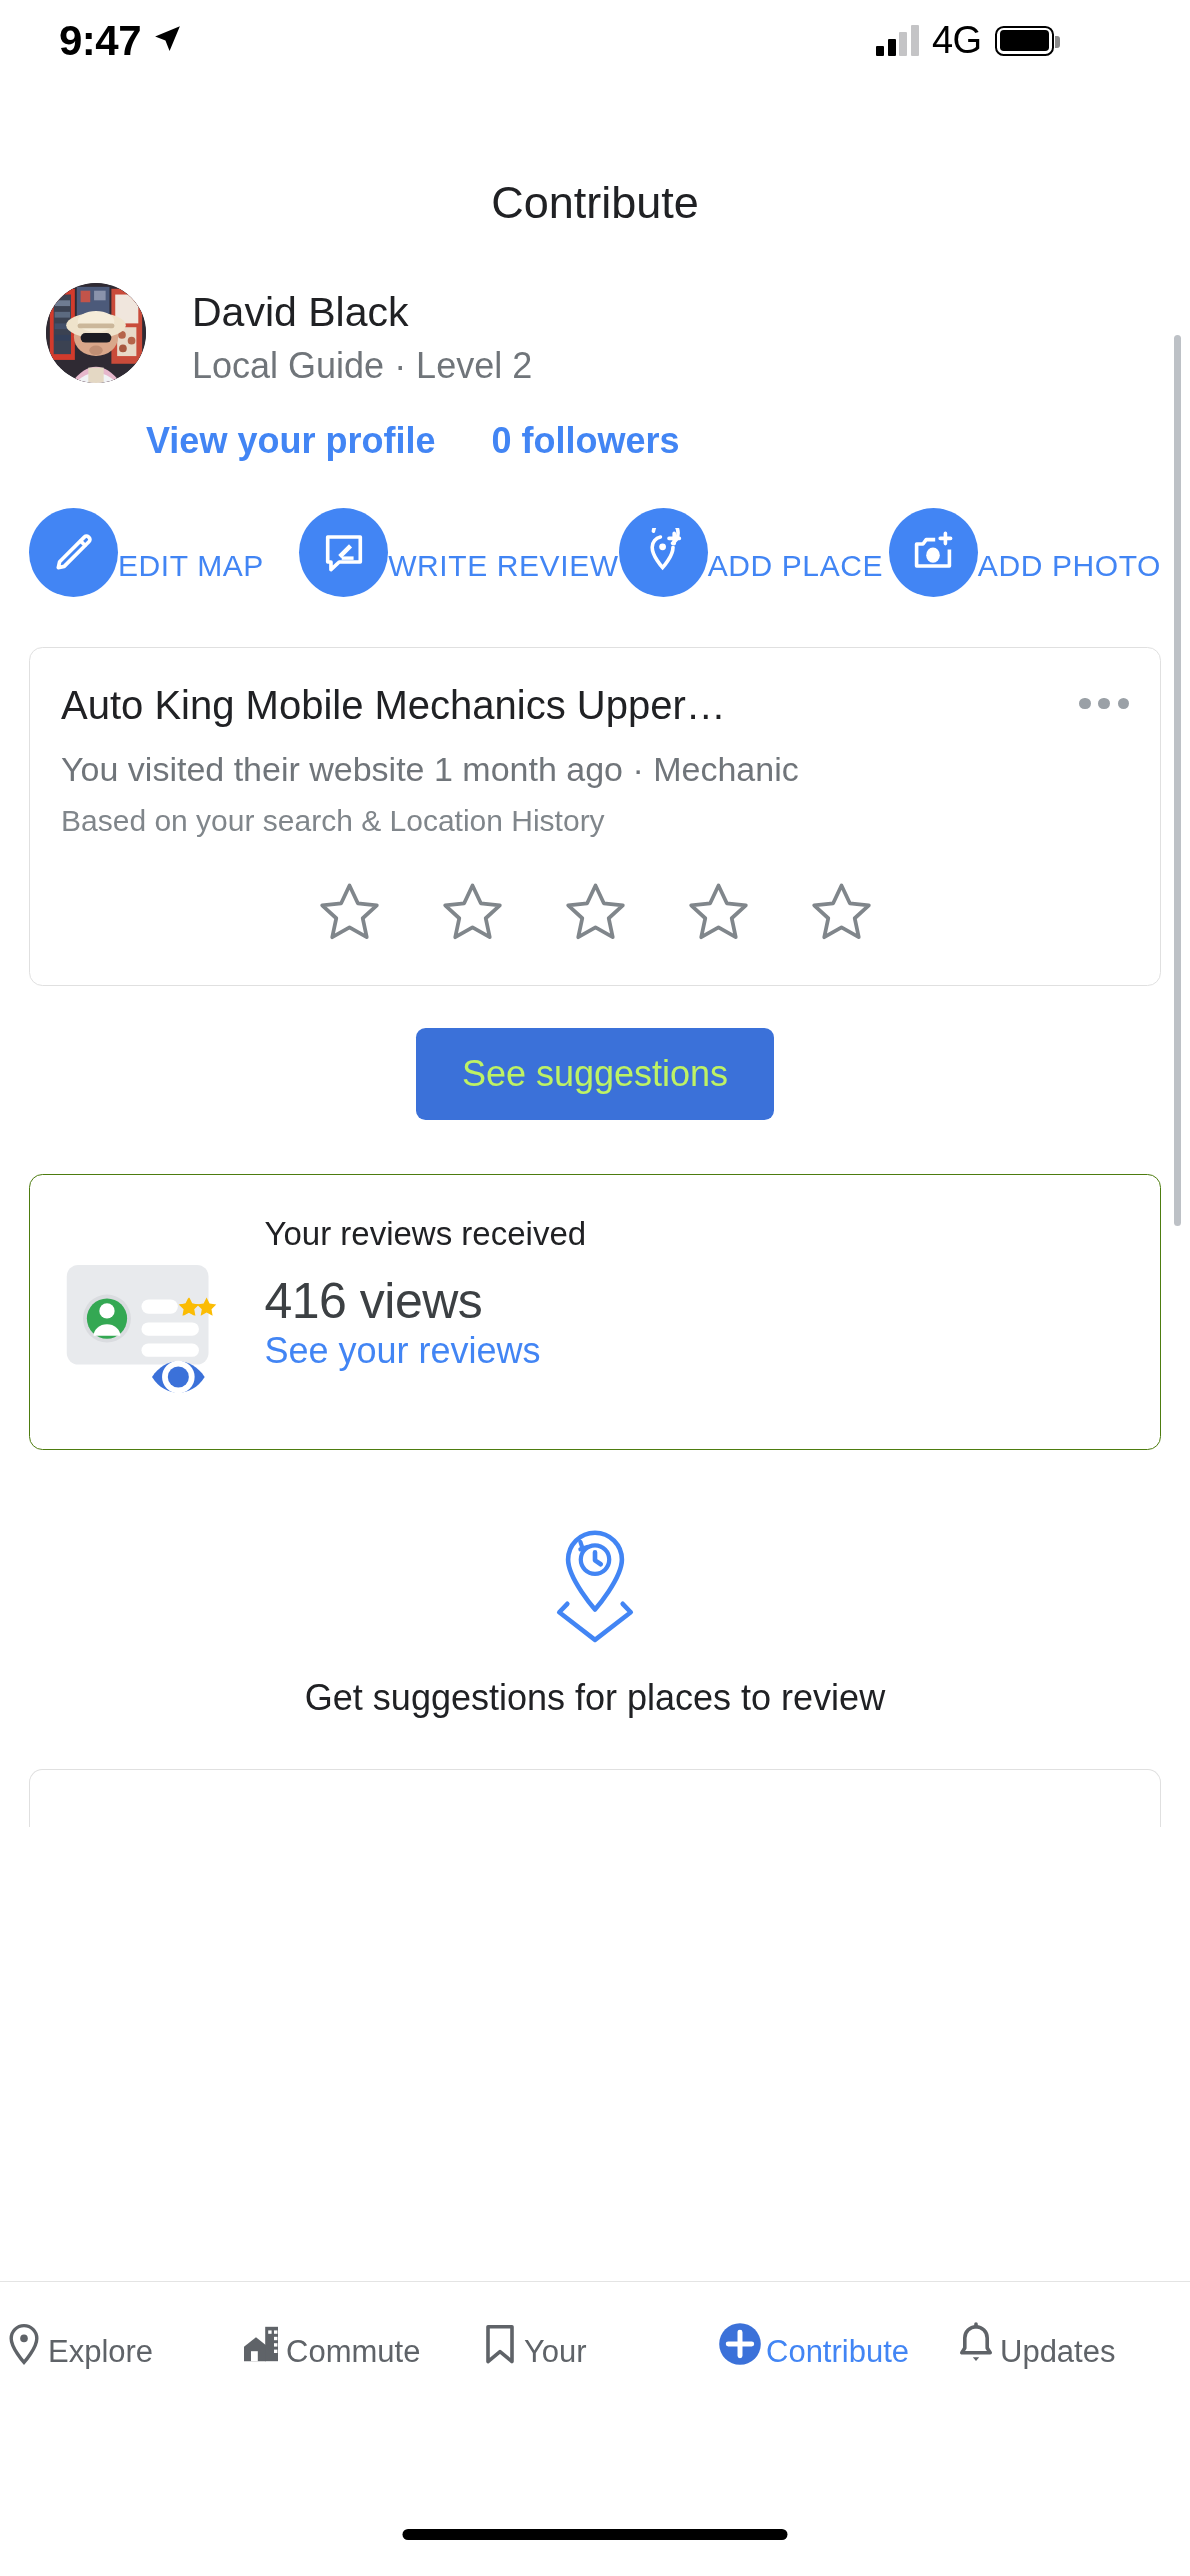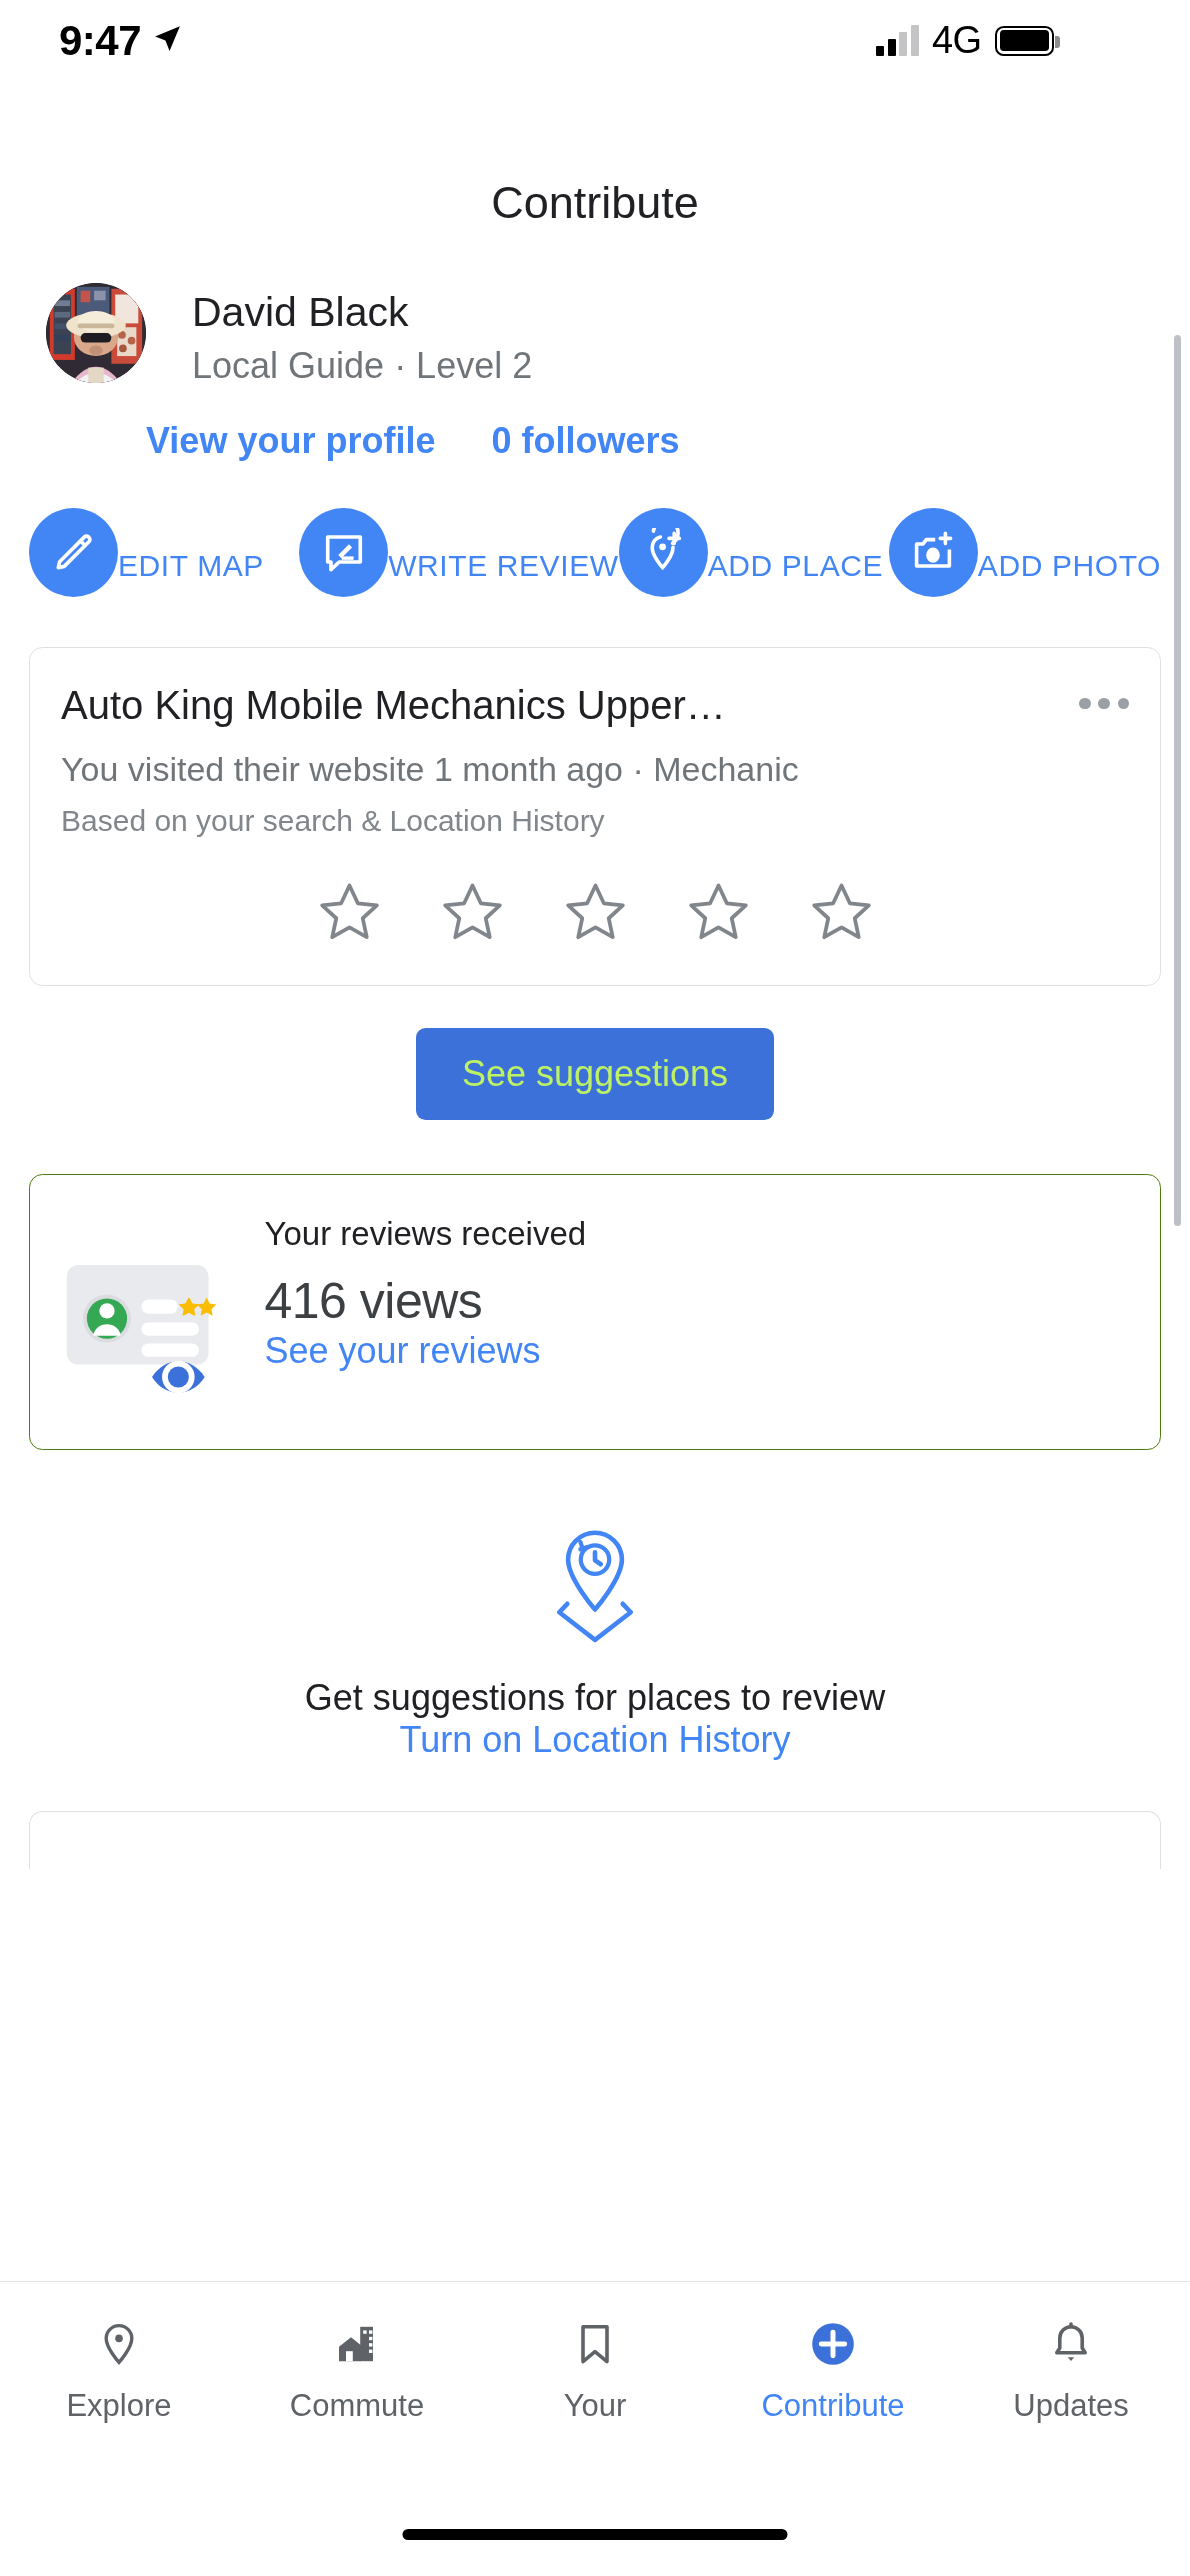--- a/index.html
+++ b/index.html
@@ -129,21 +129,21 @@
     border-radius:13.4px 13.4px 0 0; background:#fff;
   }
 
   
   .bottomnav{
     position:absolute; left:0; bottom:0; width:1190px; height:295px;
     background:#fff; border-top:1px solid #e4e4e4;
     display:flex; align-items:flex-start; padding-top:33px;
   }
   .nav-item{
-    flex:1; display:flex; flex-direction:column; align-items:center;
+    flex:1; display:flex; flex-direction:row; align-items:center;
   }
   .nav-ico{ height:58px; display:flex; align-items:center; justify-content:center; }
   .nav-label{ margin-top:15.3px; font-size:31px; color:#5f6368; }
   .nav-item.active .nav-label{ color:#4285f4; }
   .home-ind{
     position:absolute; left:50%; transform:translateX(-50%); bottom:36px;
     width:385px; height:11.5px; border-radius:5.8px; background:#000;
   }
 </style>
 </head>
@@ -353,21 +353,20 @@
     <div class="lh-icon">
       <svg width="104" height="123" viewBox="0 0 54 64" fill="none" stroke="#4285f4" stroke-width="2.4" stroke-linecap="round" stroke-linejoin="round">
         <path d="M27 4 a14 14 0 0 0 -14 14 c0 10 14 26 14 26 s14 -16 14 -26 a14 14 0 0 0 -14 -14 z"></path>
         <circle cx="27" cy="18" r="7.4" stroke-width="2.2"></circle>
         <path d="M27 14.2 v4.2 l3 2"></path>
         <path d="M20.6 12.4 l-1.2 -3.6 M19.4 12.6 l3.6 -1.2" stroke-width="2.2"></path>
         <path d="M12.6 41 l-4.2 4.4 18.6 14.4 18.6 -14.4 -4.2 -4.4"></path>
       </svg>
     </div>
     <div class="lh-text">Get suggestions for places to review</div>
-    <a class="lh-link">Turn on Location History</a>
   </div>
 
   <div class="card-peek"></div>
 </div>
 
 <div class="scrollbar"></div>
 
 <div class="bottomnav">
 
   <div class="nav-item">

